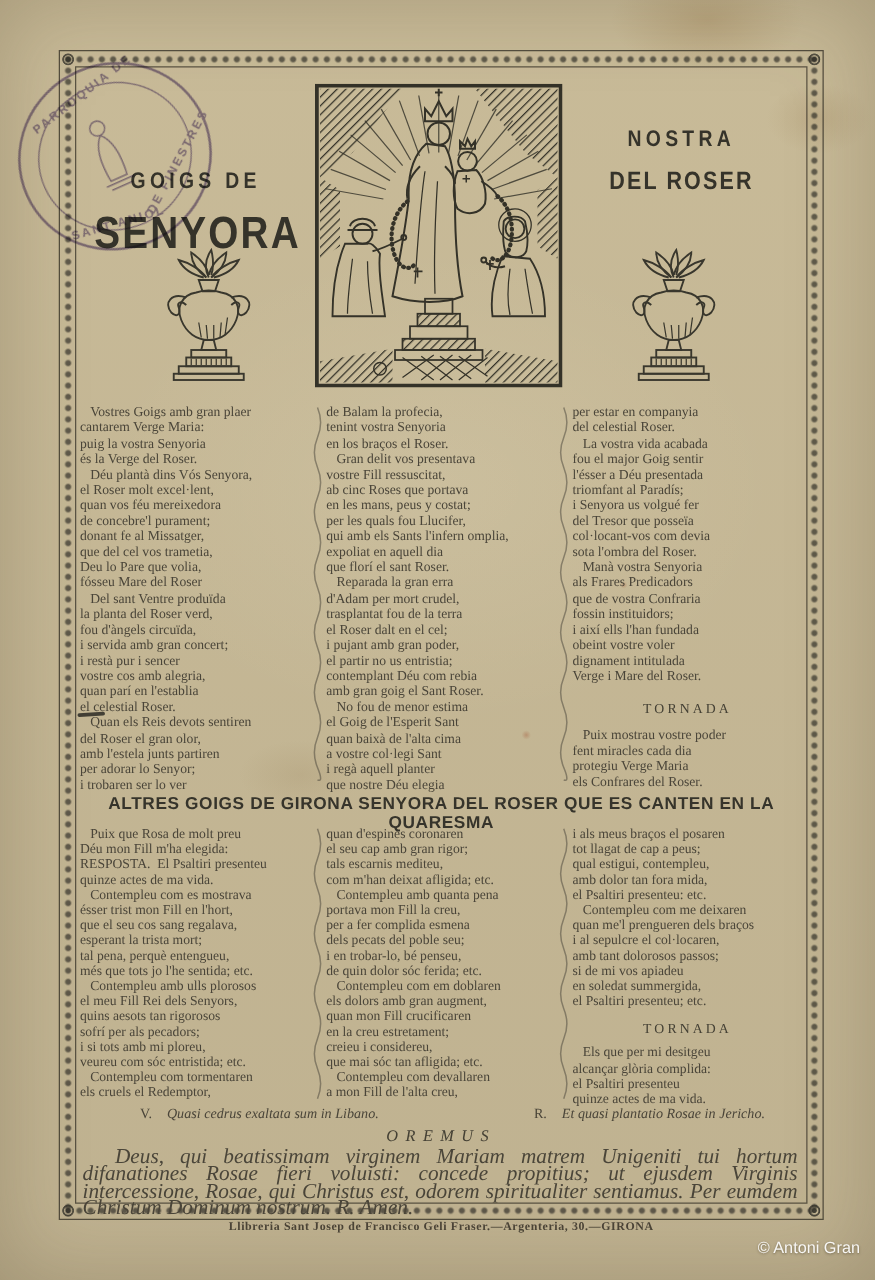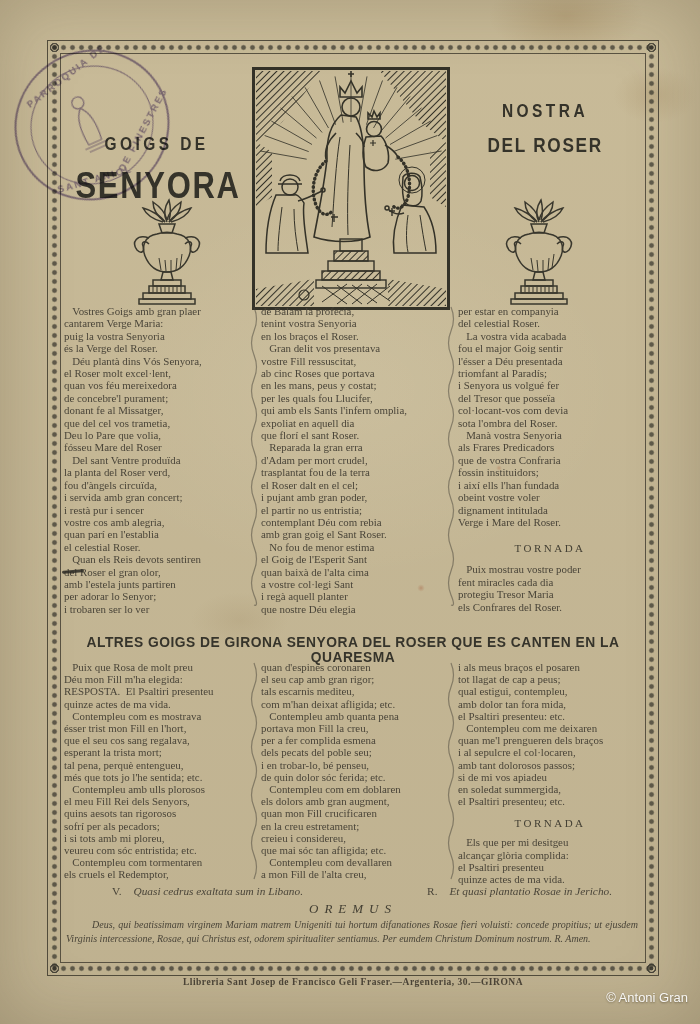--- a/index.html
+++ b/index.html
@@ -54,21 +54,21 @@
   .tb-right .big-title{font-size:20px;margin-top:12px;}
   .squeeze{display:inline-block;transform:scaleX(.86);transform-origin:center;white-space:nowrap;}
 
   
   .woodcut{position:absolute;left:252px;top:67px;}
   .urn{position:absolute;top:198px;}
   .urn-left{left:127px;} .urn-right{left:499px;}
 
   
   .verses{position:absolute;left:64px;width:578px;display:flex;color:#4a4539;}
-  .v-main{top:305px;justify-content:center;}
+  .v-main{top:324px;justify-content:center;}
   .v-quaresma{top:661px;justify-content:space-between;}
   .vcol{width:184px;}
   .vtext{font-size:10.9px;line-height:12.4px;white-space:pre-wrap;}
   .v-quaresma .vtext{line-height:12.2px;}
   .divider{flex:0 0 13px;align-self:flex-start;}
   .tornada{text-align:center;font-size:11px;letter-spacing:2.5px;margin:14px 0 9px 0;color:#444034;}
   .v-quaresma .tornada{margin:10px 0 7px 0;}
 
   .ink-mark{position:absolute;left:62px;top:570px;width:22px;height:3px;background:#2c2a24;
     border-radius:2px;transform:rotate(-4deg);opacity:.85;z-index:20;}
@@ -78,21 +78,21 @@
 
   
   .versicle{position:absolute;left:66px;top:885px;width:572px;display:flex;color:#4a4539;font-size:11.3px;}
   .versicle .grp{display:flex;}
   .grp-v{margin-left:46px;}
   .grp-r{margin-left:auto;margin-right:26px;}
   .vr-label{font-variant:small-caps;margin-right:12px;}
   .vr-text{font-style:italic;}
   .oremus{position:absolute;left:64px;top:901px;width:578px;text-align:center;font-style:italic;
     font-size:13px;letter-spacing:6px;color:#444034;}
-  .prayer{position:absolute;left:66px;top:918px;width:572px;font-style:italic;font-size:10px;
+  .prayer{position:absolute;left:66px;top:918px;width:572px;font-style:italic;font-size:17px;
     line-height:13.8px;text-align:justify;text-indent:26px;color:#4a4539;}
 
   
   .imprint{position:absolute;left:48px;top:977px;width:610px;text-align:center;font-size:9.5px;
     font-weight:700;letter-spacing:.5px;color:#4b4437;}
   .credit{position:absolute;right:12px;top:990px;font-family:"Liberation Sans", sans-serif;font-size:13px;
     color:rgba(255,255,255,.93);text-shadow:0 1px 2px rgba(40,30,15,.45);z-index:60;}
 
   svg .ink{stroke:#343228;fill:none;}
 </style>
@@ -342,21 +342,21 @@
 als Frares Predicadors
 que de vostra Confraria
 fossin instituidors;
 i així ells l'han fundada
 obeint vostre voler
 dignament intitulada
 Verge i Mare del Roser.</div>
       <div class="tornada">TORNADA</div>
       <div class="vtext">   Puix mostrau vostre poder
 fent miracles cada dia
-protegiu Tresor Maria
+protegiu Verge Maria
 els Confrares del Roser.</div>
     </div>
   </div>
 
   <div class="ink-mark"></div>
 
   <div class="section-heading">ALTRES GOIGS DE GIRONA SENYORA DEL ROSER QUE ES CANTEN EN LA QUARESMA</div>
 
   <div class="verses v-quaresma">
     <div class="vcol">

